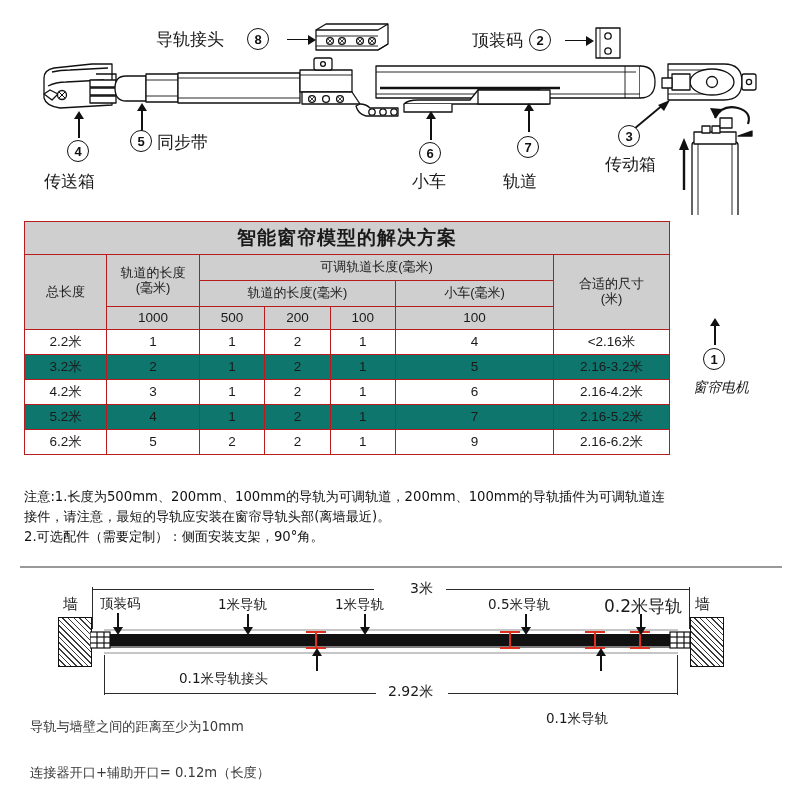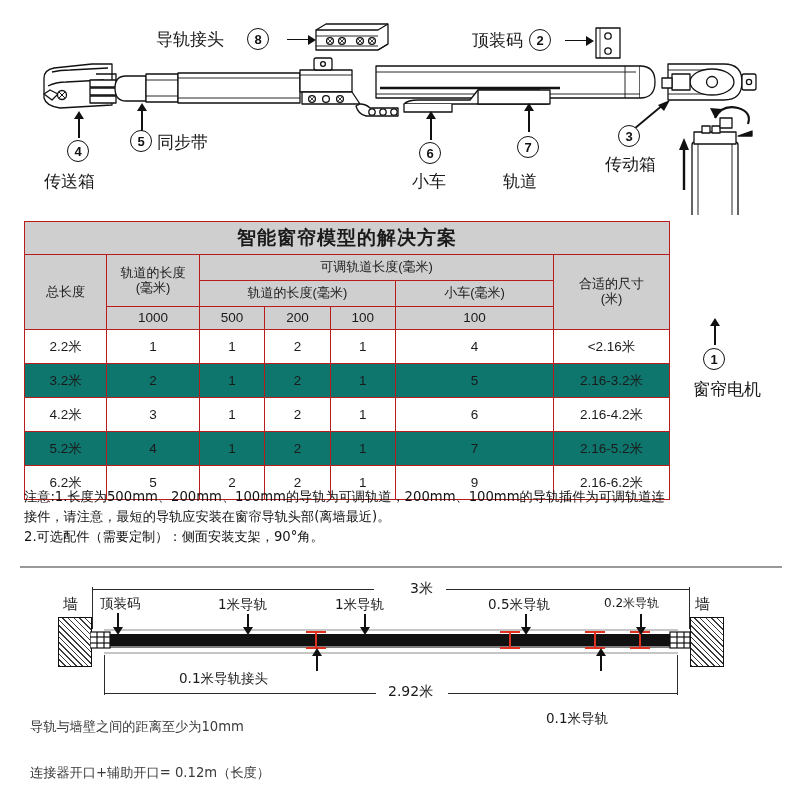--- a/index.html
+++ b/index.html
@@ -70,21 +70,21 @@
   }
   #spec-table .hdr { background: #cfcfcf; }
   #spec-table .title-cell {
     background: #cfcfcf;
     font-size: 19px;
     font-weight: bold;
     letter-spacing: 1px;
     height: 33px;
   }
   #spec-table .row-alt td { background: #0f766e; }
-  #spec-table tbody td { height: 34px; font-size: 13.5px; }
+  #spec-table tbody td { height: 25px; font-size: 13.5px; }
   #spec-table .h-tall { height: 52px; font-size: 13px; }
   #spec-table .h-mid  { height: 24px; font-size: 13px; }
   #spec-table .h-num  { height: 23px; font-size: 13.5px; }
 
   
   .note {
     position: absolute;
     font-size: 13.2px;
     line-height: 20px;
     color: #111;
@@ -254,21 +254,21 @@
   <div class="circ" style="left:419px; top:142px;">6</div>
   <div class="lbl cn" style="left:412px; top:172px; font-size:17px;">小车</div>
 
   <div class="circ" style="left:517px; top:136px;">7</div>
   <div class="lbl cn" style="left:503px; top:172px; font-size:17px;">轨道</div>
 
   <div class="circ" style="left:618px; top:125px;">3</div>
   <div class="lbl cn" style="left:605px; top:155px; font-size:17px;">传动箱</div>
 
   <div class="circ" style="left:703px; top:348px;">1</div>
-  <div class="lbl cn" style="left:693px; top:380px; font-size:17px;">窗帘电机</div>
+  <div class="lbl cn" style="left:693px; top:380px; font-size:14px;font-style:italic;">窗帘电机</div>
 
   <table id="spec-table">
     <thead>
       <tr>
         <th class="title-cell" colspan="7">智能窗帘模型的解决方案</th>
       </tr>
       <tr>
         <th class="hdr h-tall" rowspan="3" style="width:78px;">总长度</th>
         <th class="hdr h-tall" rowspan="2" style="width:88px; white-space:pre-line;">轨道的长度
 (毫米)</th>
@@ -401,21 +401,21 @@
   <div class="vline arrow-down" style="left:247px; top:614px; height:14px;"></div>
   <div class="lbl cn" style="left:218px; top:597px; font-size:13.5px;">1米导轨</div>
 
   <div class="vline arrow-down" style="left:364px; top:614px; height:14px;"></div>
   <div class="lbl cn" style="left:335px; top:597px; font-size:13.5px;">1米导轨</div>
 
   <div class="vline arrow-down" style="left:525px; top:614px; height:14px;"></div>
   <div class="lbl cn" style="left:488px; top:597px; font-size:13.5px;">0.5米导轨</div>
 
   <div class="vline arrow-down" style="left:640px; top:614px; height:14px;"></div>
-  <div class="lbl cn" style="left:604px; top:597px; font-size:12px;">0.2米导轨</div>
+  <div class="lbl cn" style="left:604px; top:597px; font-size:17px;">0.2米导轨</div>
 
   <div class="vline arrow-up" style="left:316px; top:655px; height:16px;"></div>
   <div class="lbl cn" style="left:179px; top:671px; font-size:13.5px;">0.1米导轨接头</div>
 
   <div class="vline arrow-up" style="left:600px; top:655px; height:16px;"></div>
   <div class="lbl cn" style="left:546px; top:671px; font-size:13.5px;margin-top:40px;">0.1米导轨</div>
 
   <div class="dim-tick" style="left:92px; top:587px; height:42px;"></div>
   <div class="dim-line" style="left:92px; top:589px; width:282px;"></div>
   <div class="dim-line" style="left:446px; top:589px; width:244px;"></div>

